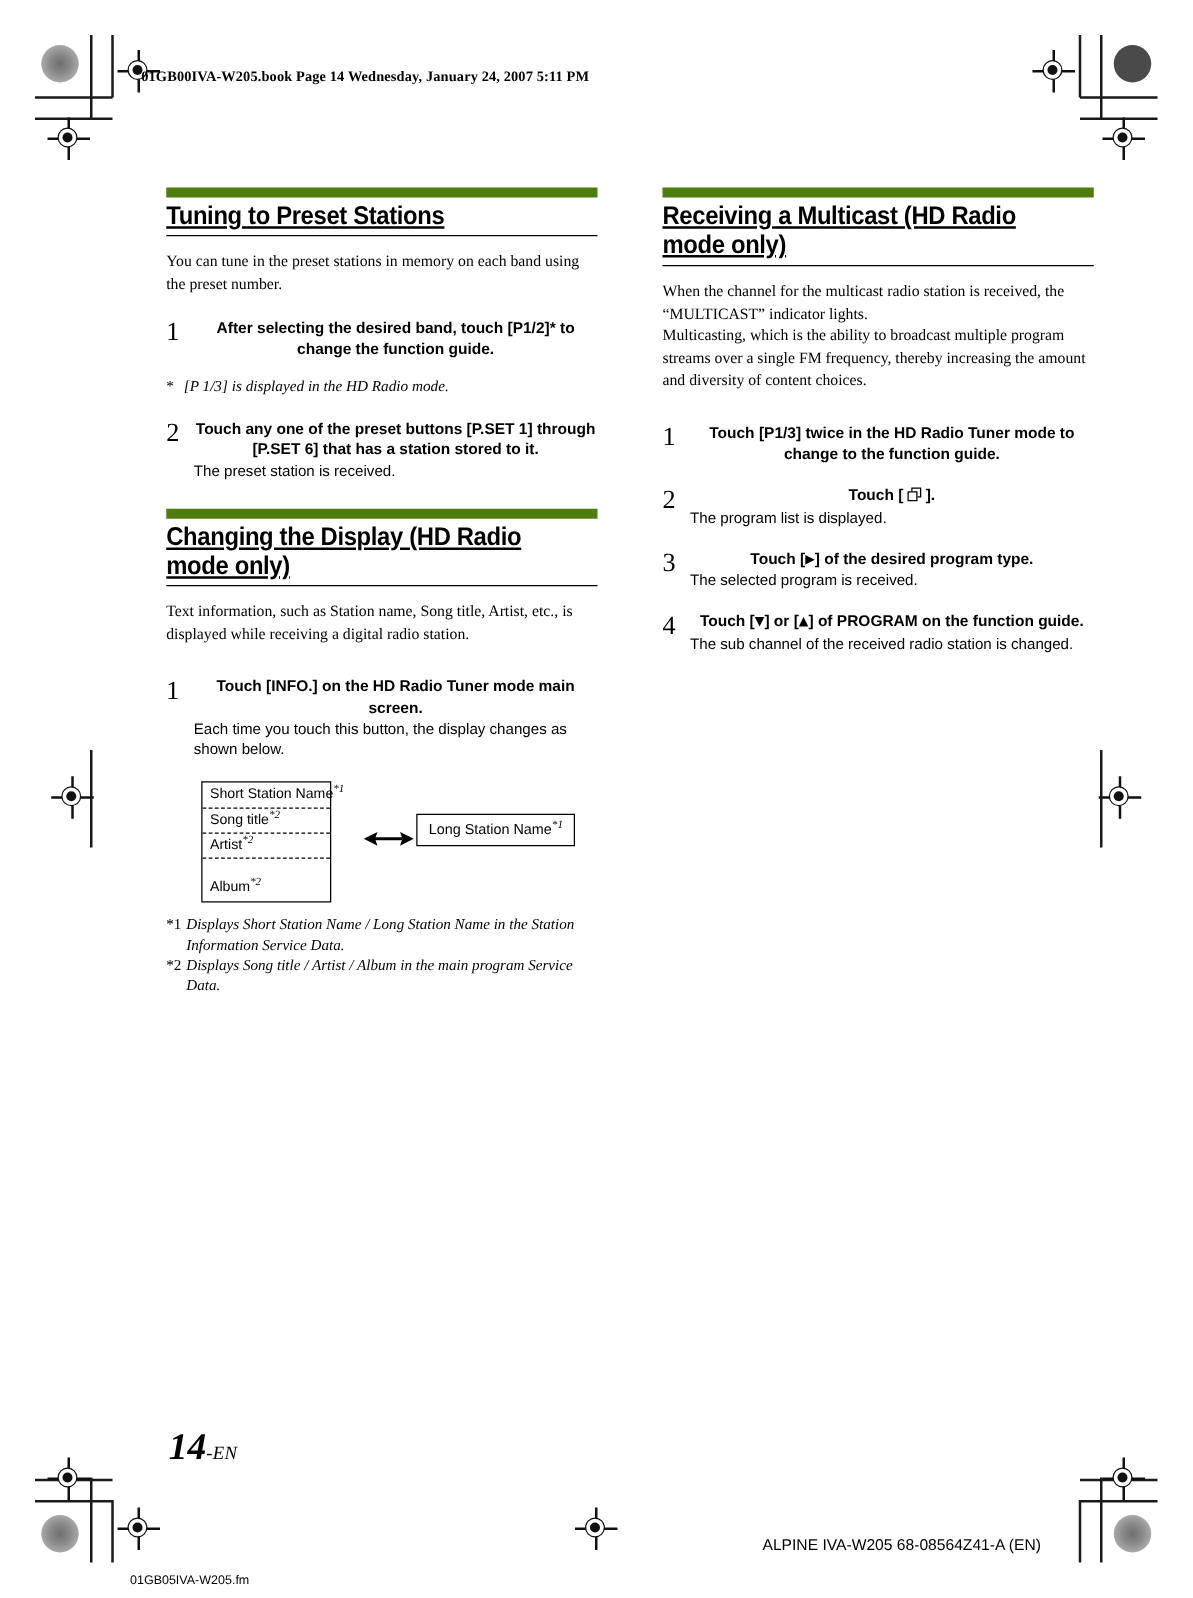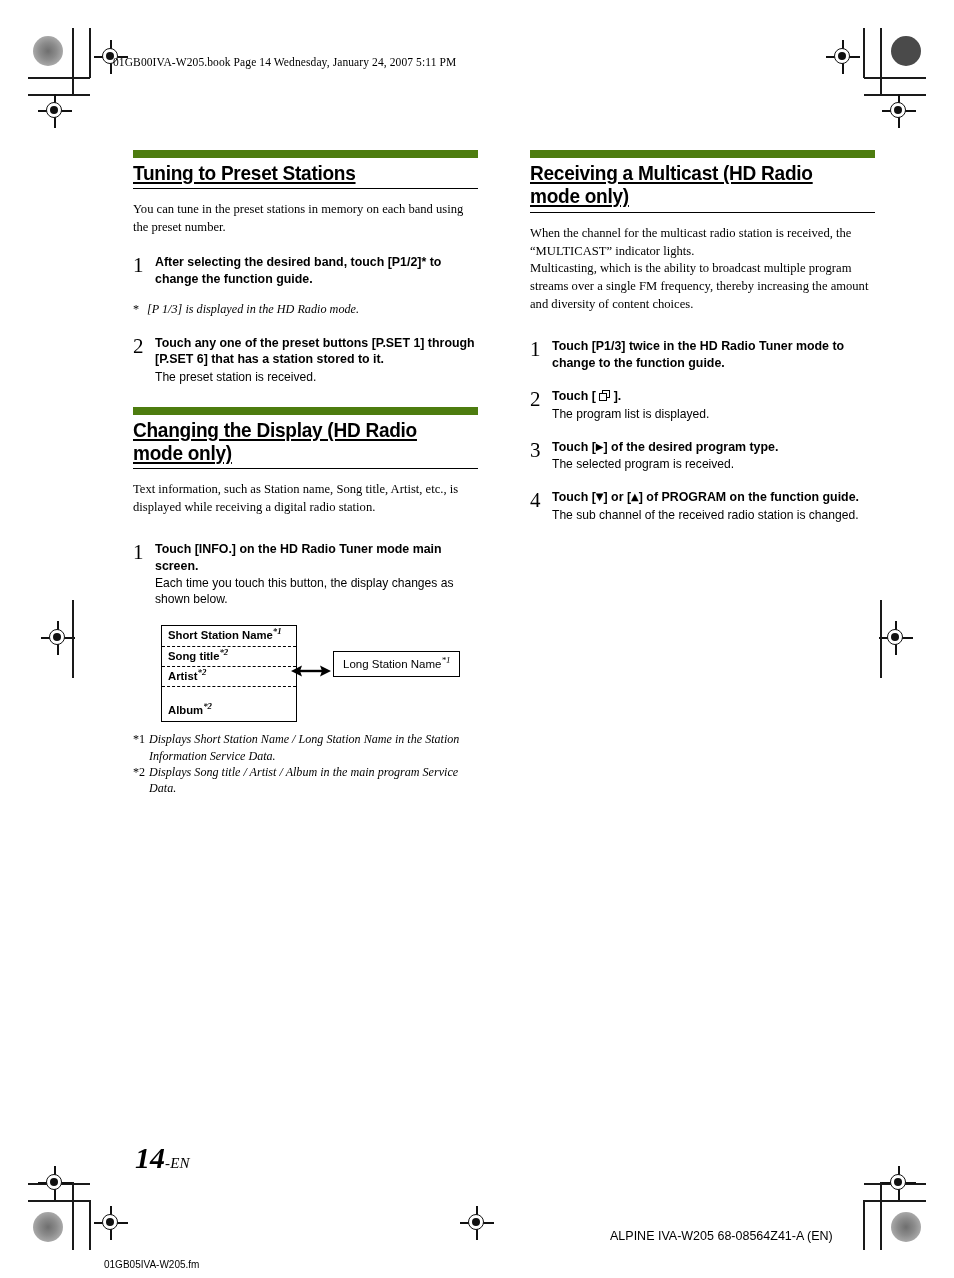--- a/index.html
+++ b/index.html
@@ -72,20 +72,21 @@
     background: #4a4a4a;
   }
 
   
   .running-head {
     position: absolute;
     font-family: "Liberation Serif", serif;
     font-size: 11.5px;
     letter-spacing: 0.1px;
     white-space: nowrap;
+    font-weight: bold;
   }
   .foot-left {
     position: absolute;
     font-family: Liberation Sans, sans-serif;
     font-size: 10px;
     white-space: nowrap;
     margin-top: 48px;
   }
   .foot-right {
     position: absolute;
@@ -143,20 +144,21 @@
     width: 22px;
     flex: 0 0 22px;
     padding-top: 1px;
   }
   .step .body { flex: 1 1 auto; }
   .step .title {
     font-family: "Liberation Sans", sans-serif;
     font-weight: bold;
     font-size: 12.4px;
     line-height: 1.33;
+    text-align: center;
   }
   .step .sub {
     font-family: "Liberation Sans", sans-serif;
     font-size: 12.1px;
     line-height: 1.33;
     margin-top: 1px;
   }
 
   .note-star {
     font-family: "Liberation Serif", serif;
@@ -175,24 +177,23 @@
   
   .diagram {
     position: relative;
     margin-top: 18px;
     height: 92px;
   }
   .stack-box {
     position: absolute;
     left: 28px;
     top: 0;
-    width: 136px;
+    width: 104px;
     border: 1.8px solid #000;
     box-sizing: border-box;
-    font-weight: bold;
   }
   .stack-row {
     font-family: "Liberation Sans", sans-serif;
     font-size: 11.3px;
     padding: 3px 5px 3px 6px;
     line-height: 1.18;
     border-bottom: 1.7px dashed #000;
     white-space: nowrap;
   }
   .stack-row:last-child { border-bottom: none; margin-top: 14px; }

